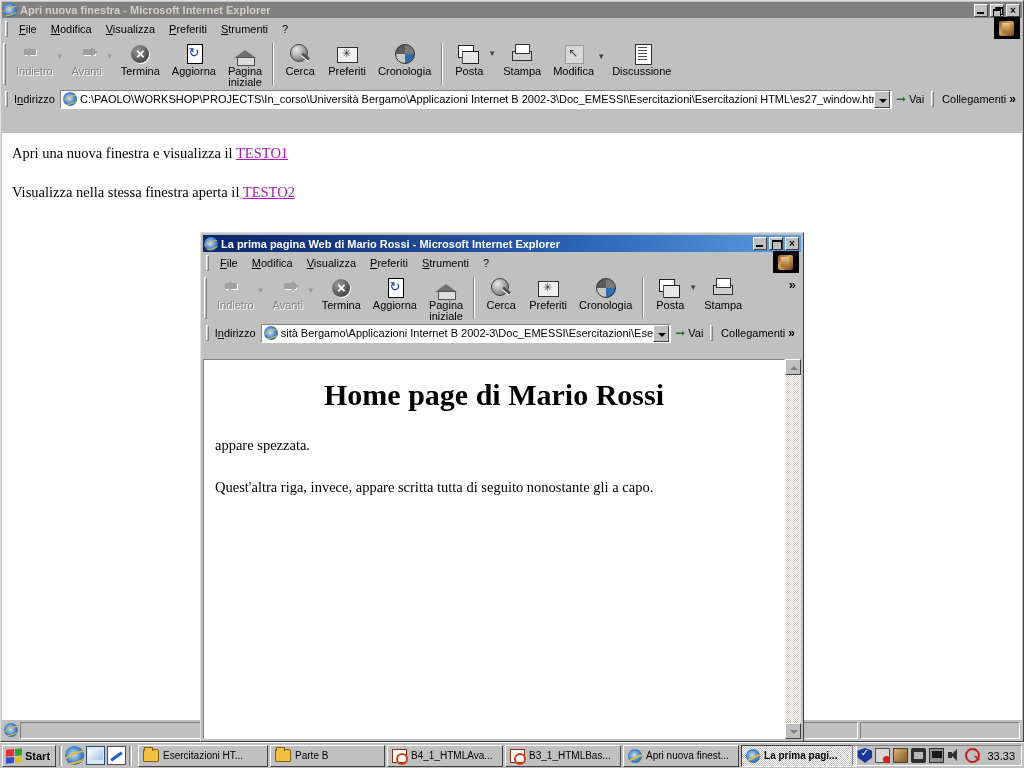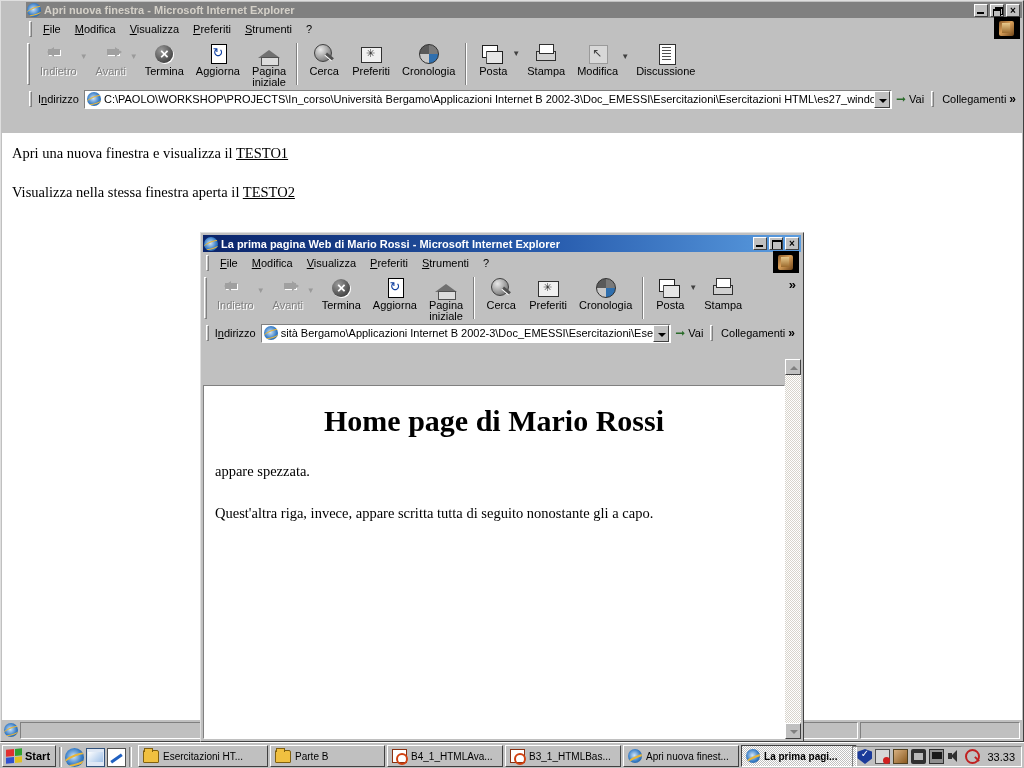--- a/index.html
+++ b/index.html
@@ -12,21 +12,21 @@
     background: #008080;
   }
   .in    { border-top:1px solid #808080; border-left:1px solid #808080;
            border-right:1px solid #ffffff; border-bottom:1px solid #ffffff; }
 
   
   #outer-window {
     position:absolute; left:0; top:0; width:1024px; height:742px;
     background:#c0c0c0;
     border-top:1px solid #dfdfdf; border-left:1px solid #dfdfdf;
-    border-right:1px solid #404040; border-bottom:1px solid #404040;padding-left:24px;
+    border-right:1px solid #404040; border-bottom:1px solid #404040;
   }
   #outer-titlebar {
     height:16px; margin:1px 1px 0 1px;
     background:#808080;
     display:flex; align-items:center; color:#d4d0c8;
     font-weight:bold; font-size:11px; padding-left:1px;
   }
   #outer-titlebar .tb-text{ margin-left:3px; white-space:nowrap; overflow:hidden;}
   .tb-spacer{ flex:1 1 auto; }
   .sysbtns { display:flex; gap:2px; padding-right:2px; }
@@ -243,21 +243,21 @@
     border-top:4px solid #000;
   }
   .go-btn{ display:flex; align-items:center; padding:0 6px 0 4px; font-size:11px; white-space:nowrap;}
   .go-btn .arrow{ margin-right:3px; color:#2a6b2a; font-size:12px; }
   .links-btn{ display:flex; align-items:center; padding:0 4px; font-size:11px; white-space:nowrap;}
   .chevrons{ font-size:12px; font-weight:bold; margin-left:3px; }
 
   
   .canvas{ background:#fff; overflow:hidden; position:relative; }
   .pgtext{ font-family:"Liberation Serif", serif; font-size:14.5px; color:#000; }
-  .pglink{ color:#000000; }
+  .pglink{ color:#a21caf; }
 
   
   #outer-status{
     position:absolute; left:1px; right:1px; bottom:1px; height:20px;
     background:#c0c0c0; display:flex; align-items:center; padding:1px 2px;
   }
   .status-pane{
     height:17px; display:flex; align-items:center; padding:0 3px;
     border-top:1px solid #808080; border-left:1px solid #808080;
     border-right:1px solid #ffffff; border-bottom:1px solid #ffffff;
@@ -302,21 +302,21 @@
     content:""; position:absolute; left:4px; top:6px;
     border-left:4px solid transparent; border-right:4px solid transparent;
     border-top:4px solid #808080;
   }
 
   
   #taskbar{
     position:absolute; left:0; bottom:0; width:1024px; height:26px;
     background:#c0c0c0;
     border-top:1px solid #ffffff;
-    display:flex; align-items:flex-end; padding:1px 0;
+    display:flex; align-items:center; padding:1px 0;
   }
   #start-button{
     height:22px; display:flex; align-items:center; gap:3px;
     padding:0 5px 0 3px; margin-left:2px; background:#c0c0c0;
     border-top:1px solid #ffffff; border-left:1px solid #ffffff;
     border-right:1px solid #404040; border-bottom:1px solid #404040;
     font-weight:bold; font-size:11px;
   }
   .win-flag{
     width:16px; height:14px; position:relative; flex:0 0 auto;
@@ -659,21 +659,21 @@
       <span>Vai</span>
     </div>
     <div class="gripper"></div>
     <div class="links-btn">
       <span>Collegamenti</span>
       <span class="chevrons">»</span>
     </div>
   </div>
 
   <div style="position:absolute; left:2px; top:126px; right:2px; bottom:2px; display:flex;">
-    <div class="canvas in" style="flex:1 1 auto; min-width:0;margin-top:26px;">
+    <div class="canvas in" style="flex:1 1 auto; min-width:0;">
       <h1 style="font-family:'Liberation Serif',serif; font-size:30px; font-weight:bold;
                  text-align:center; margin:18px 0 0 0;">Home page di Mario Rossi</h1>
       <p class="pgtext" style="margin:25px 0 0 11px; font-size:14.5px;">appare spezzata.</p>
       <p class="pgtext" style="margin:25px 0 0 11px; font-size:14.5px;">Quest'altra riga, invece, appare scritta tutta di seguito nonostante gli a capo.</p>
     </div>
     <div class="vscroll">
       <div class="sb-arrow up"></div>
       <div class="sb-track"></div>
       <div class="sb-arrow down"></div>
     </div>

